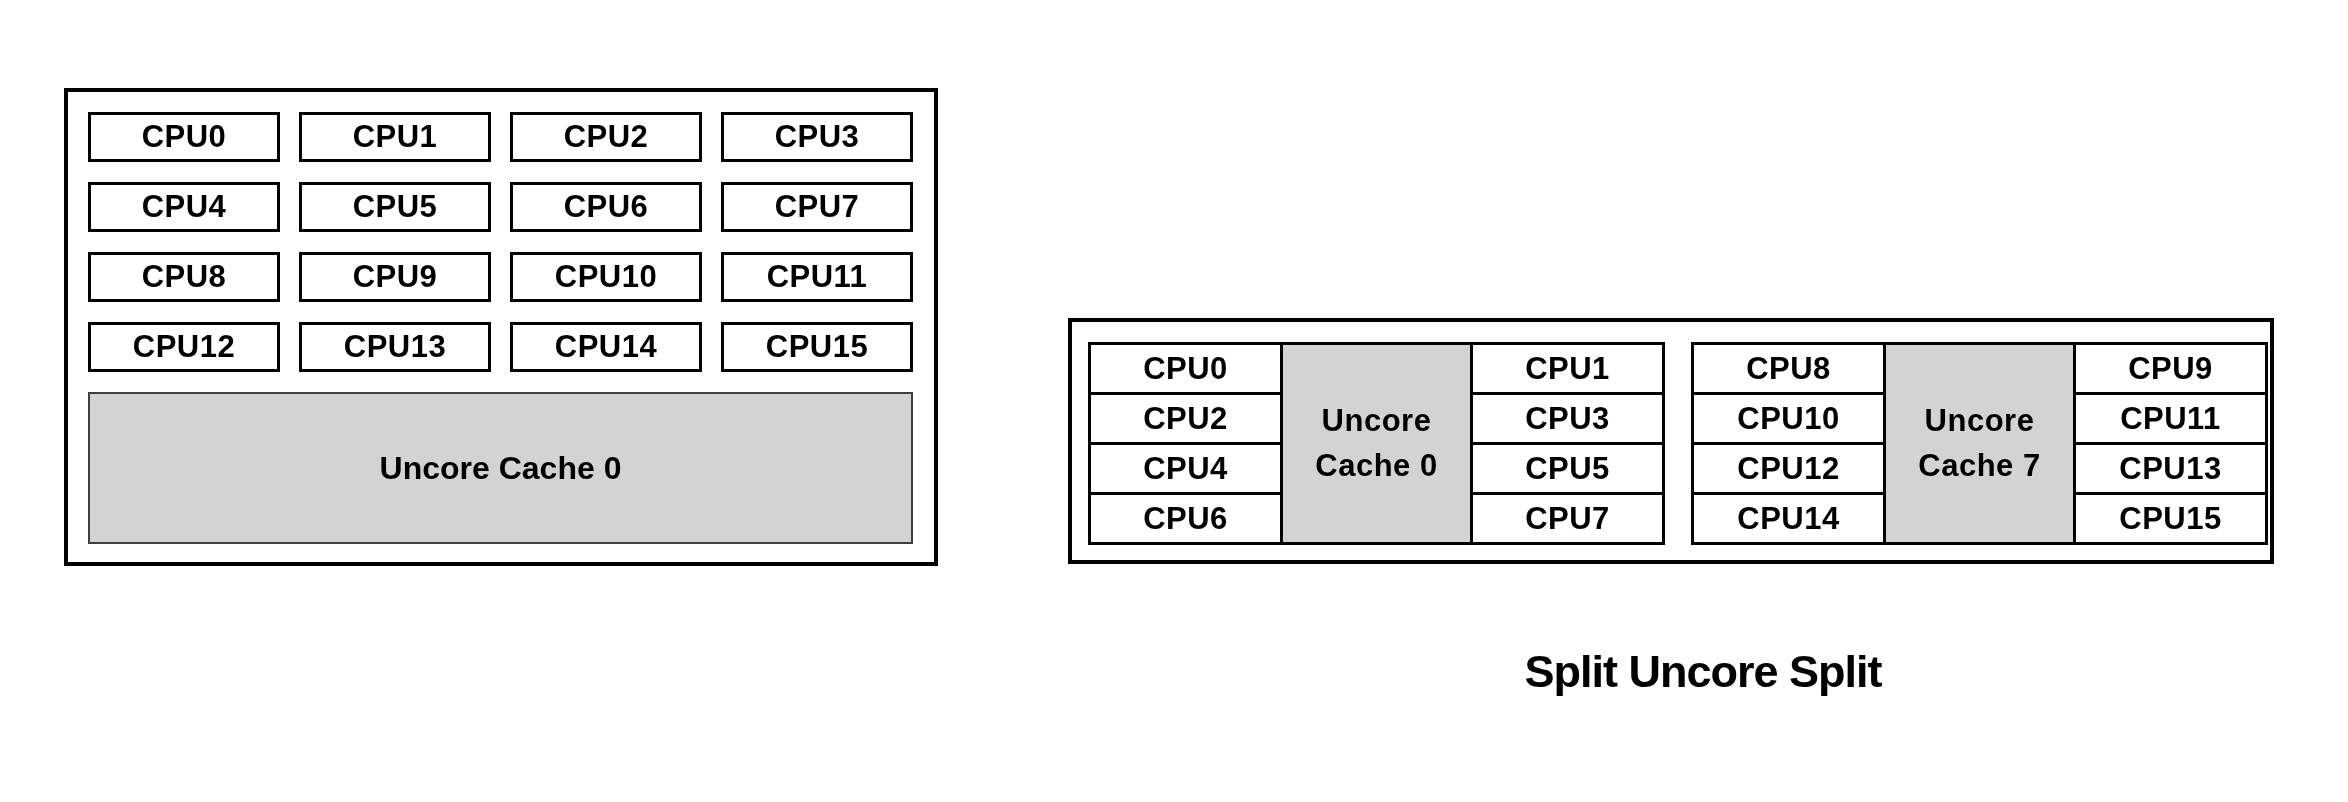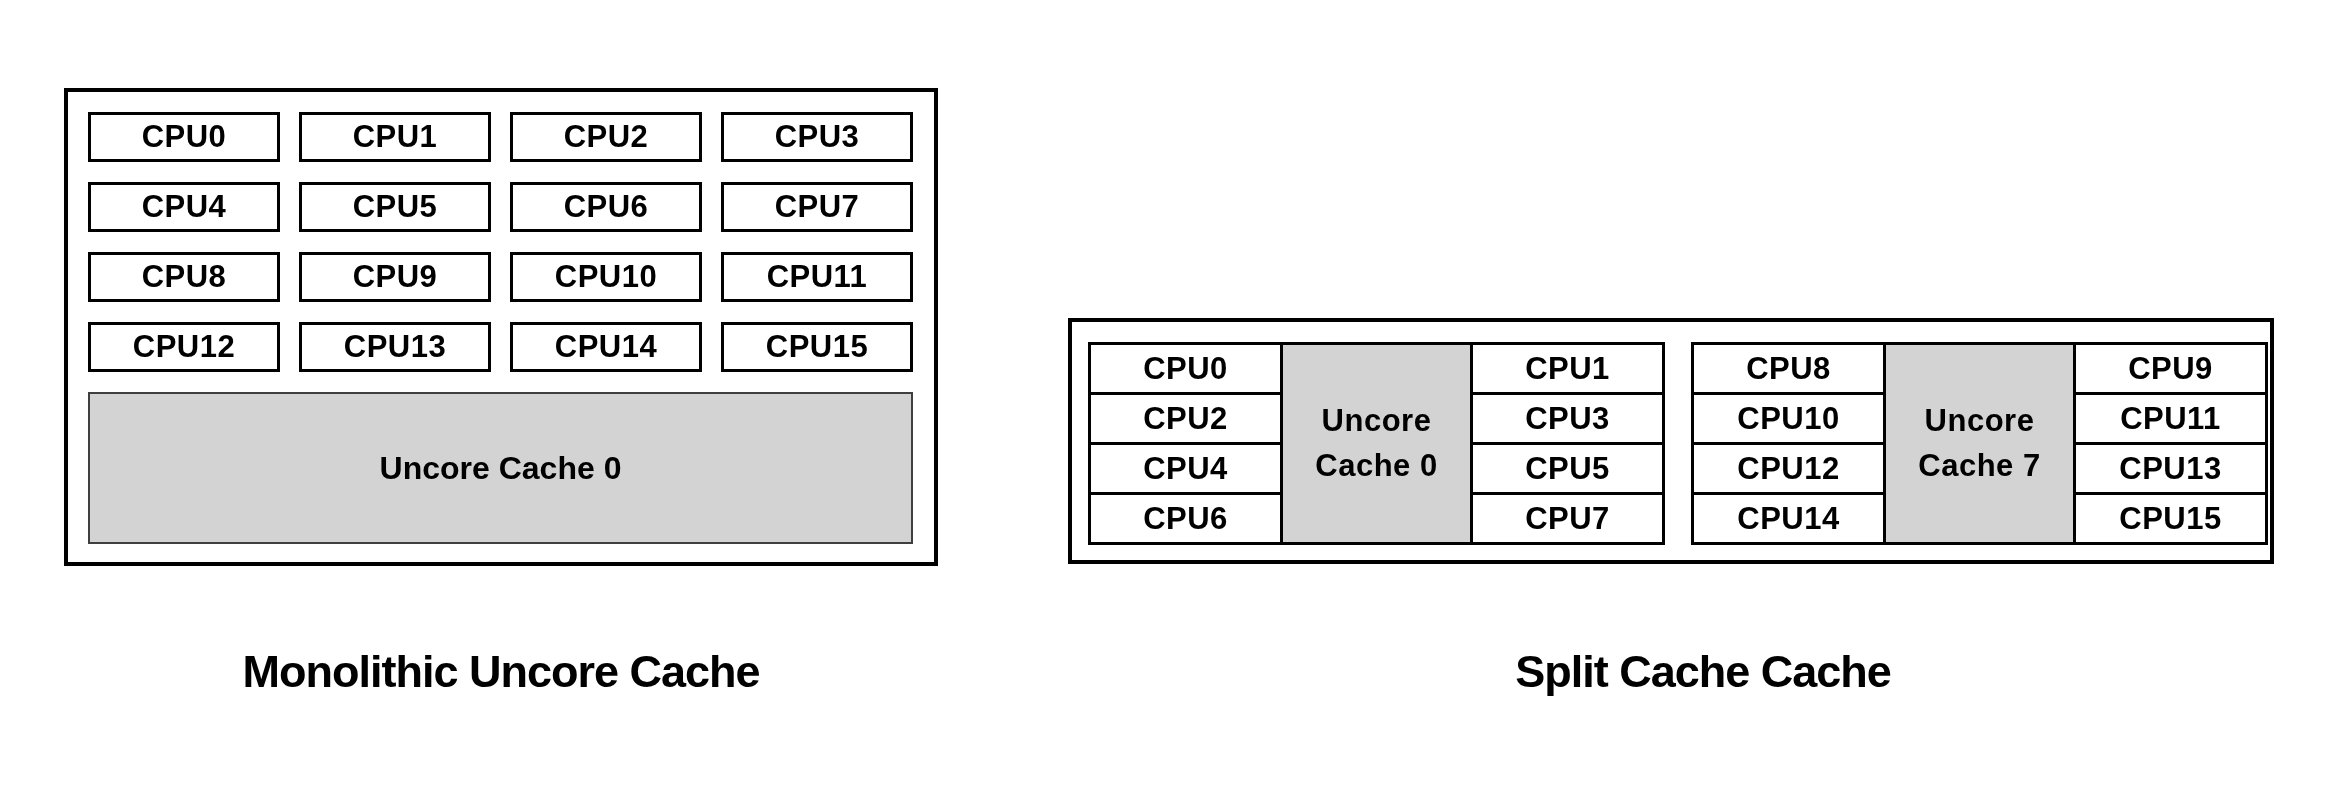--- a/index.html
+++ b/index.html
@@ -172,16 +172,15 @@
       </tr>
       <tr>
         <td>CPU14</td>
         <td>CPU15</td>
       </tr>
     </tbody>
       </table>
 
   </div>
 
-  <div class="caption caption-mono">Monolithic Uncore Cache</div>
-  <div class="caption caption-split">Split Cache Cache</div>
+  <div class="caption caption-split">Split Uncore Split</div>
 
 </div>
 
 </body></html>

